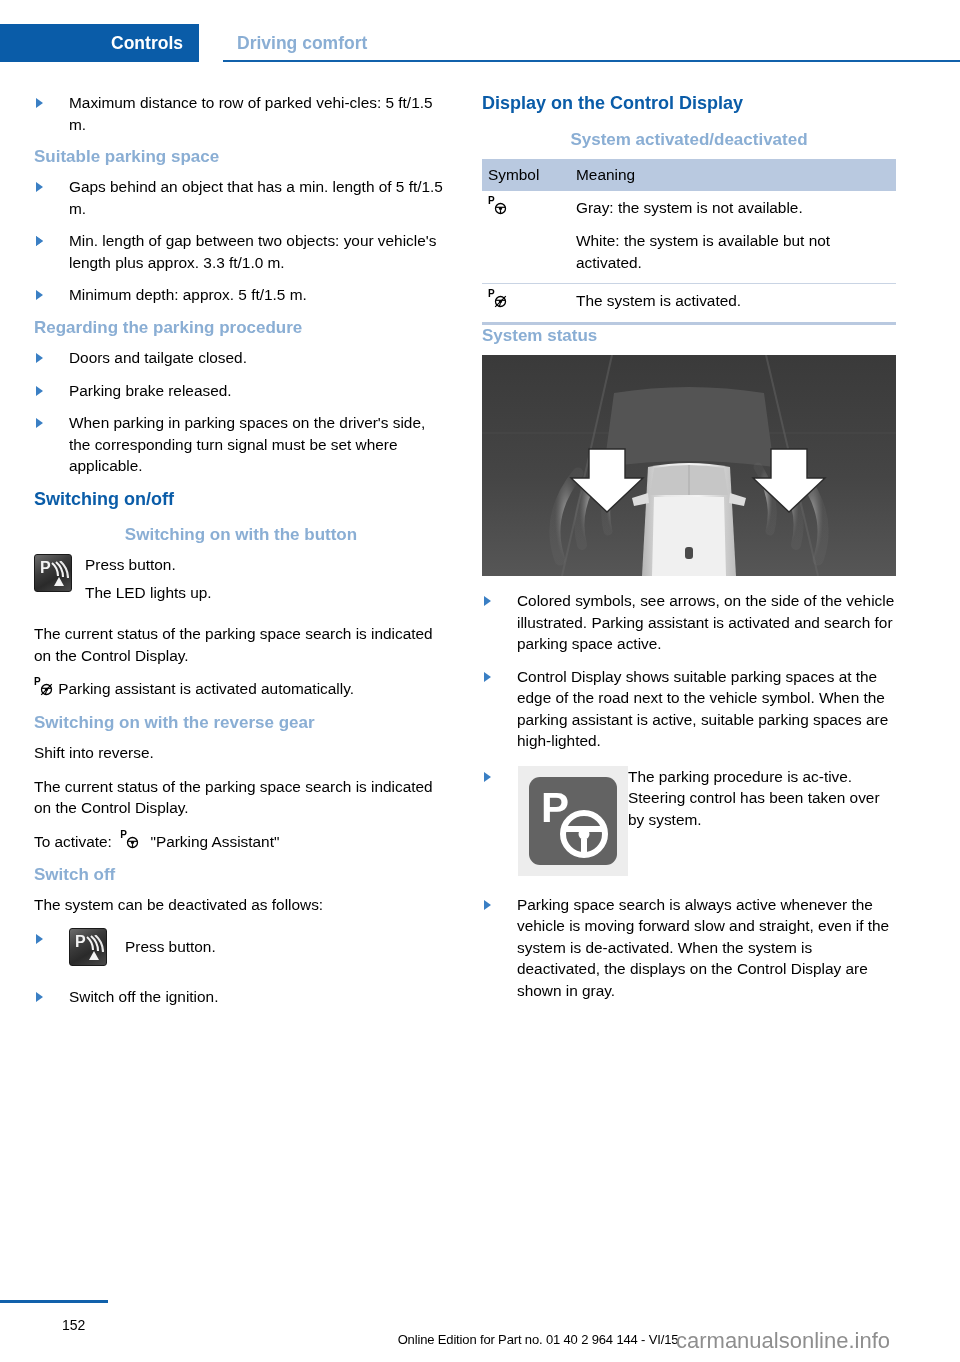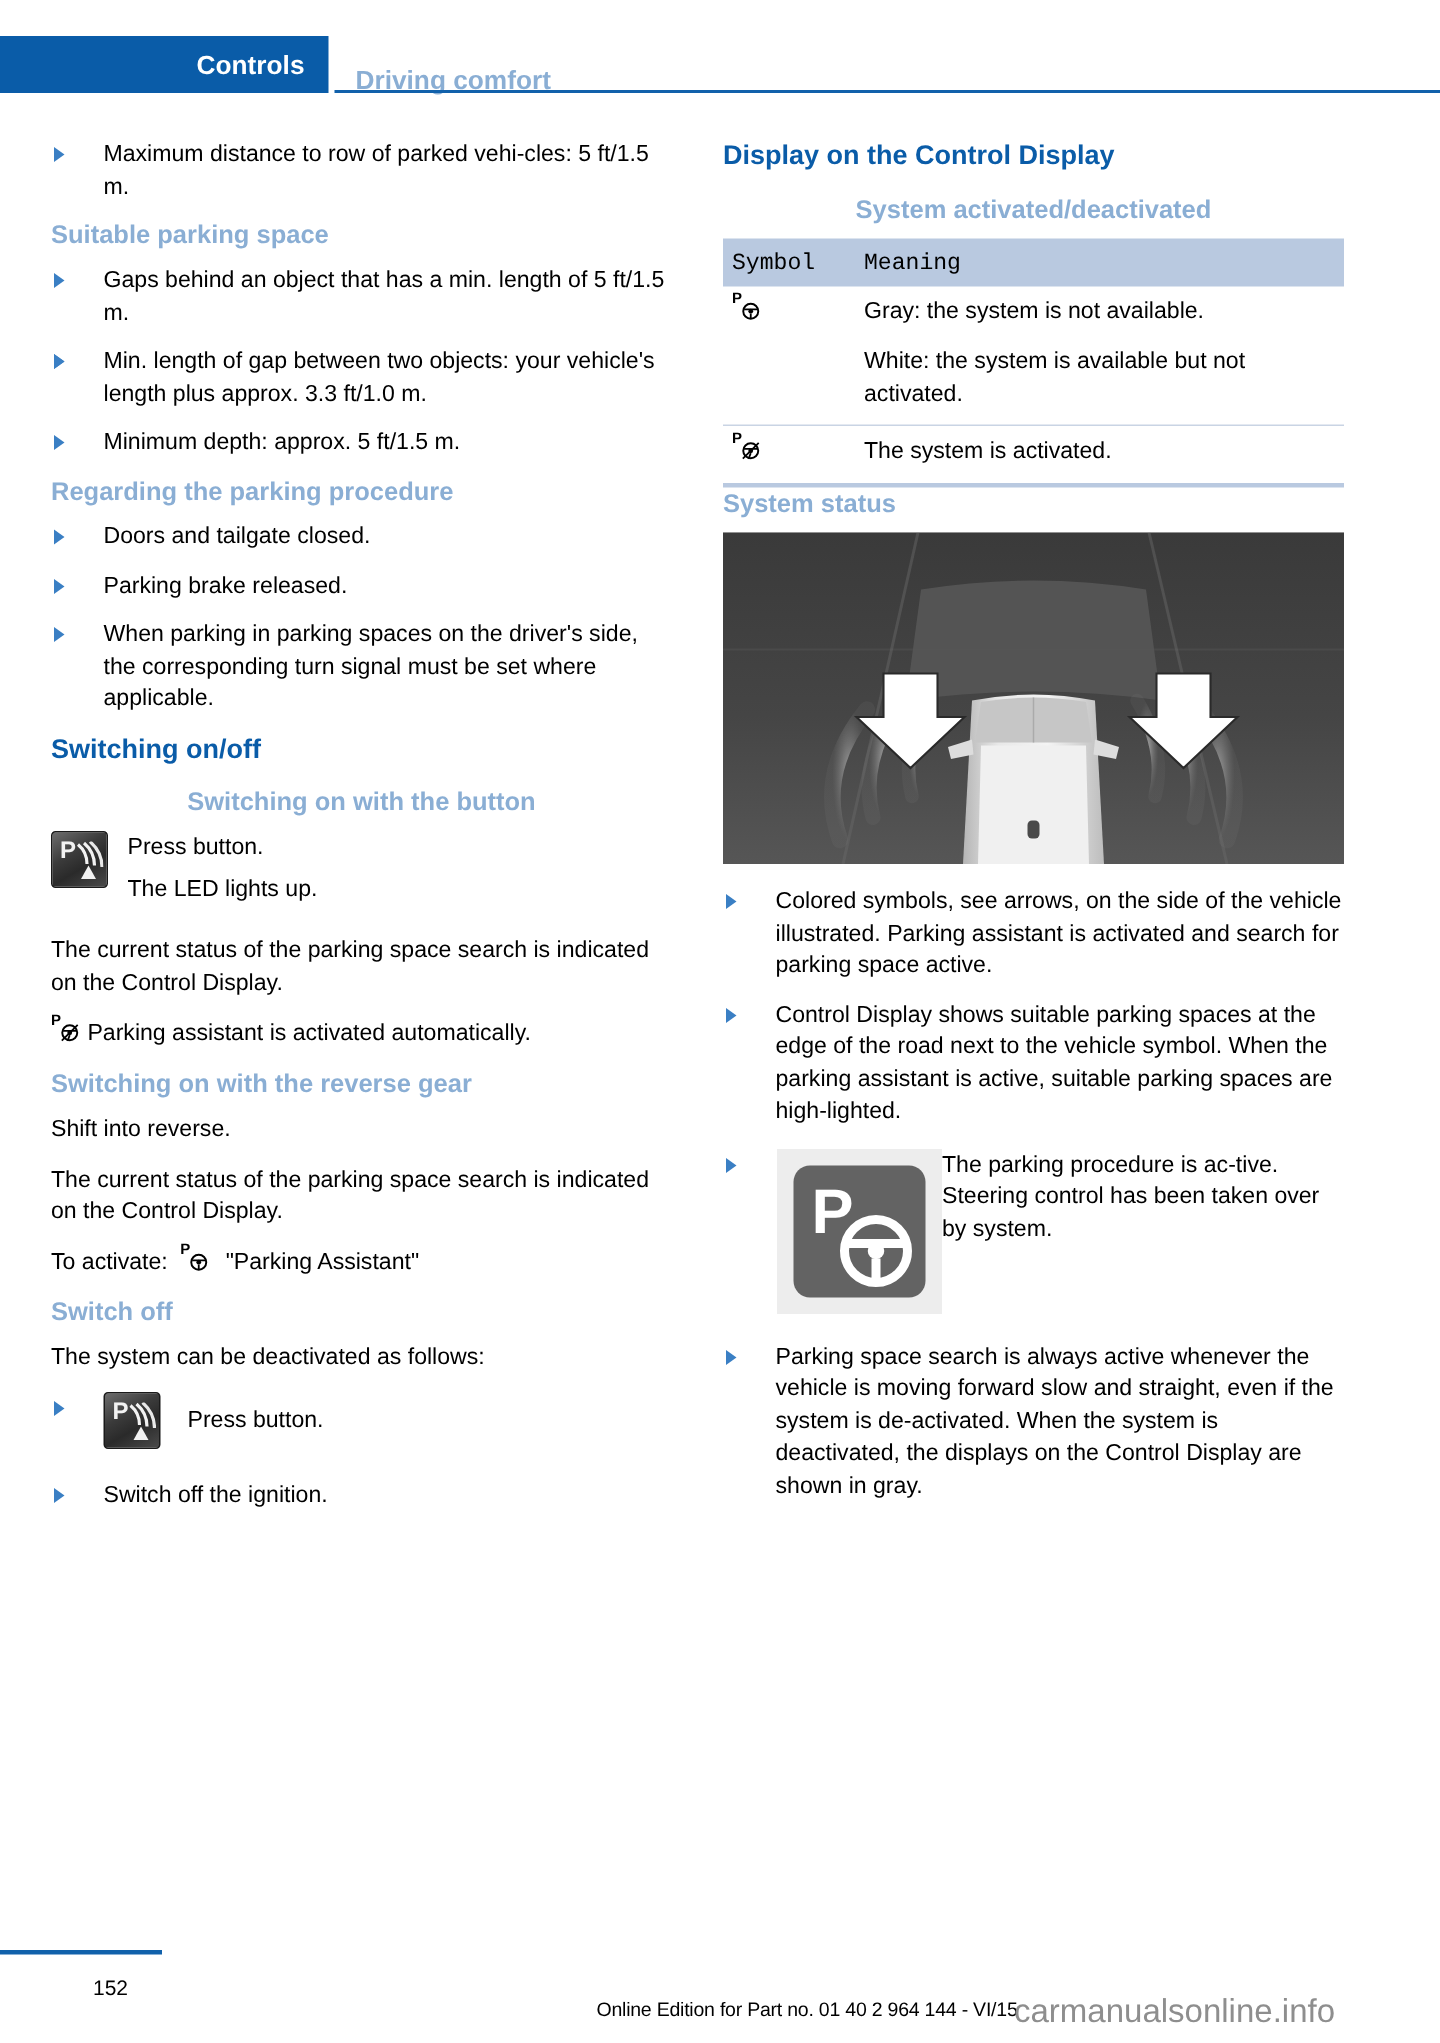--- a/index.html
+++ b/index.html
@@ -21,36 +21,36 @@
     position: absolute;
     top: 24px;
     left: 0;
     width: 960px;
     height: 38px;
   }
   .header-tab-active {
     position: absolute;
     left: 0;
     top: 0;
-    width: 219px;
+    width: 199px;
     height: 38px;
     background: #0a5ca8;
     box-sizing: border-box;
     text-align: right;
     padding-right: 16px;
     line-height: 38px;
     color: #ffffff;
     font-size: 17.5px;
     font-weight: bold;
     padding-left: 46px;
   }
   .header-tab-inactive {
     position: absolute;
     left: 237px;
-    top: 10px;
+    top: 0;
     height: 38px;
     line-height: 38px;
     color: #8aaed4;
     font-size: 17.5px;
     font-weight: bold;
     white-space: nowrap;
   }
   .header-rule {
     position: absolute;
     left: 223px;
@@ -160,21 +160,20 @@
   .btn-icon svg { position: absolute; left: 14px; top: 6px; }
 
   
   .tbl { width: 414px; border-collapse: collapse; }
   .tbl thead th {
     background: #b9c9e0;
     font-size: 15.4px;
     font-weight: normal;
     text-align: left;
     padding: 7px 0 7px 6px;
-    font-family: Liberation Mono, monospace;
   }
   .tbl thead th.c1 { width: 82px; }
   .tbl tbody td {
     font-size: 15.4px;
     line-height: 21.5px;
     padding: 6px 0 10px 6px;
     vertical-align: top;
     border-bottom: 1px solid #c9d4e4;
   }
   .tbl tbody tr:last-child td { border-bottom: 3px solid #b9c9e0; }

